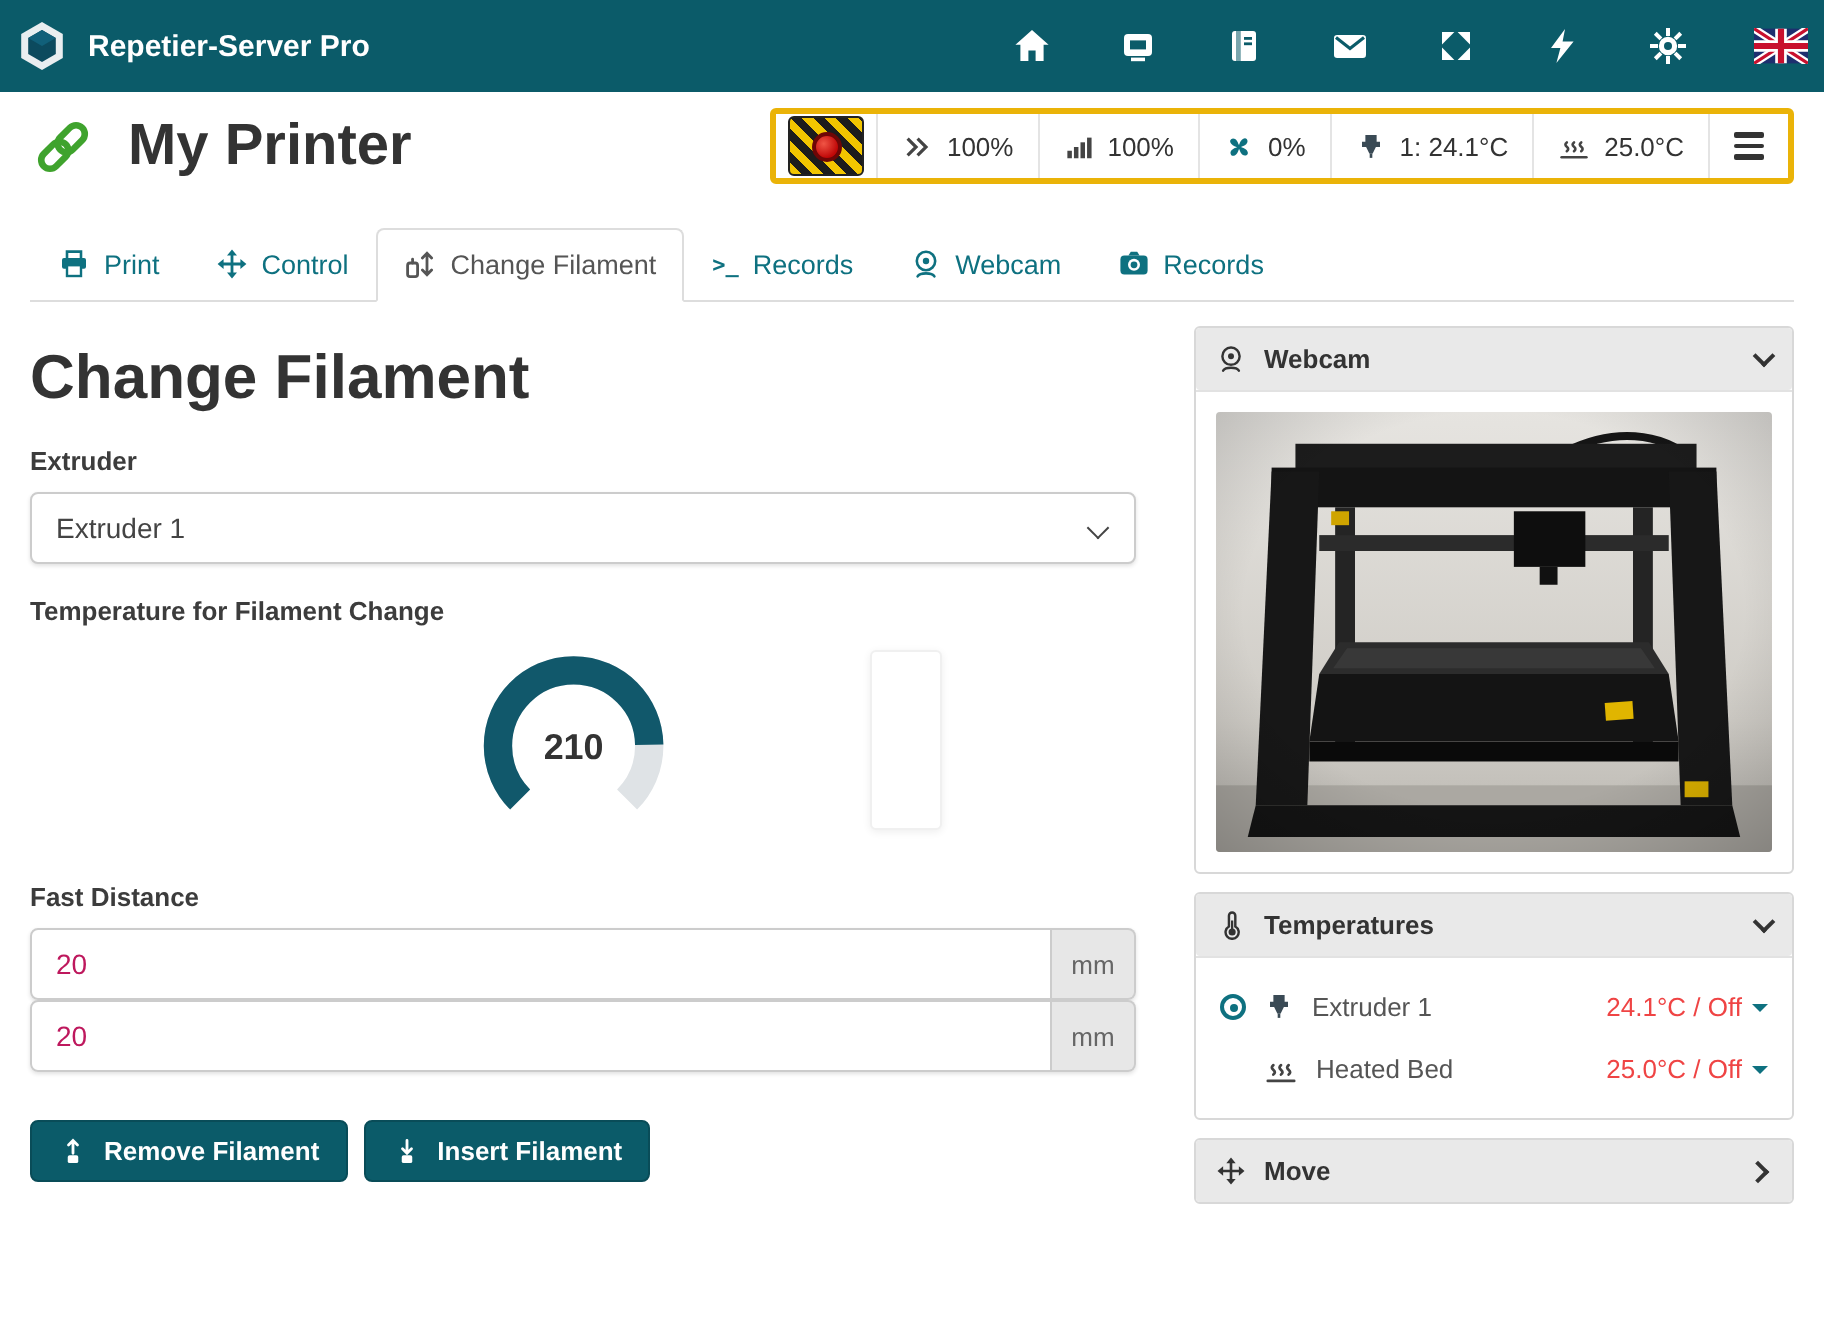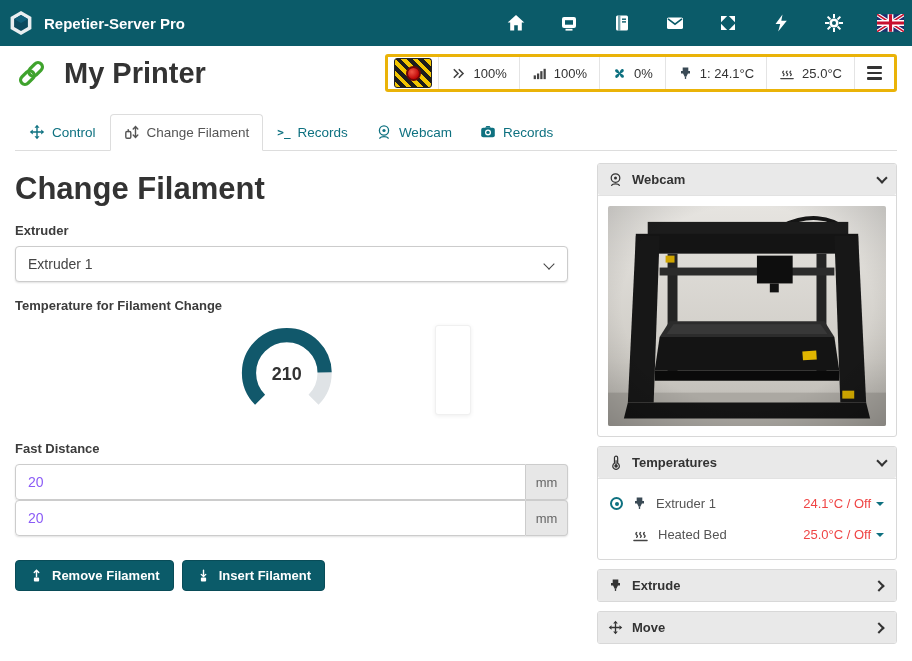--- a/index.html
+++ b/index.html
@@ -83,21 +83,21 @@
   .gauge-row { position:relative; height:104px; margin:6px 0 0; }
   .gauge { position:absolute; left:50%; top:0; transform:translateX(-55%); cursor:pointer; }
   .temp-spinner {
     position:absolute; left:76%; top:4px; width:36px; height:90px; background:#fff;
     border:1px solid #f0f0f0; border-radius:3px; box-shadow:0 1px 4px rgba(0,0,0,.07);
   }
 
   .input-group { display:flex; height:36px; box-shadow:0 1px 2px rgba(0,0,0,.12); border-radius:4px; }
   .input-group input {
     flex:1; min-width:0; border:1px solid #ccc; border-radius:4px 0 0 4px;
-    padding:0 12px; font-size:14px; color:#8b5cf6; font-family:inherit; outline:none;
+    padding:0 12px; font-size:14px; color:#be185d; font-family:inherit; outline:none;
   }
   .addon {
     width:42px; background:#e7e7e7; border:1px solid #ccc; border-left:none;
     border-radius:0 4px 4px 0; display:flex; align-items:center; justify-content:center;
     font-size:13px; color:#666;
   }
 
   .btn-row { display:flex; gap:8px; margin-top:24px; }
   .btn {
     display:inline-flex; align-items:center; gap:8px; background:#0b5b69; color:#fff;
@@ -282,20 +282,30 @@
       <div class="hamburger">
           <span></span>
           <span></span>
           <span></span>
         </div>
     </div>
   </div>
 </header>
 
 <div class="tabs">
+  <div class="tab">
+    <span>
+      <svg width="16" height="16" viewBox="0 0 16 16">
+          <path d="M4.5 5 V1.8 H11.5 V5" fill="none" stroke="currentColor" stroke-width="1.3"></path>
+          <rect x="2" y="5" width="12" height="5.4" rx="1" fill="currentColor"></rect>
+          <rect x="4.5" y="8.6" width="7" height="5.4" fill="#fff" stroke="currentColor" stroke-width="1.2"></rect>
+        </svg>
+    </span>
+    <span>Print</span>
+  </div>
   <div class="tab">
     <span>
       <svg width="16" height="16" viewBox="0 0 16 16" fill="currentColor">
           <path d="M8 0.8 L10.5 3.8 H5.5 Z M8 15.2 L5.5 12.2 H10.5 Z M0.8 8 L3.8 5.5 V10.5 Z M15.2 8 L12.2 5.5 V10.5 Z"></path>
           <path d="M7.3 3.5 H8.7 V12.5 H7.3 Z M3.5 7.3 H12.5 V8.7 H3.5 Z"></path>
         </svg>
     </span>
     <span>Control</span>
   </div>
   <div class="tab active">
@@ -483,32 +493,20 @@
           </span>
           <span>Heated Bed</span>
           <span class="temp-val">
             <span>25.0°C / Off</span>
             <span class="caret"></span>
           </span>
         </div>
       </div>
     </div>
 
-    <div class="panel">
-      <div class="panel-header">
-        <span>
-          <svg width="15" height="15" viewBox="0 0 16 16" fill="#333">
-              <path d="M5 1.6 H11 V5.2 H12.8 V8 H10.6 L8.9 11.4 H7.1 L5.4 8 H3.2 V5.2 H5 Z"></path>
-              <rect x="7.3" y="11.4" width="1.4" height="2.4"></rect>
-            </svg>
-        </span>
-        <span>Extrude</span>
-        <span class="chev right"></span>
-      </div>
-    </div>
 
     <div class="panel">
       <div class="panel-header">
         <span>
           <svg width="15" height="15" viewBox="0 0 16 16" fill="#333">
               <path d="M8 0.8 L10.5 3.8 H5.5 Z M8 15.2 L5.5 12.2 H10.5 Z M0.8 8 L3.8 5.5 V10.5 Z M15.2 8 L12.2 5.5 V10.5 Z"></path>
               <path d="M7.3 3.5 H8.7 V12.5 H7.3 Z M3.5 7.3 H12.5 V8.7 H3.5 Z"></path>
             </svg>
         </span>
         <span>Move</span>

